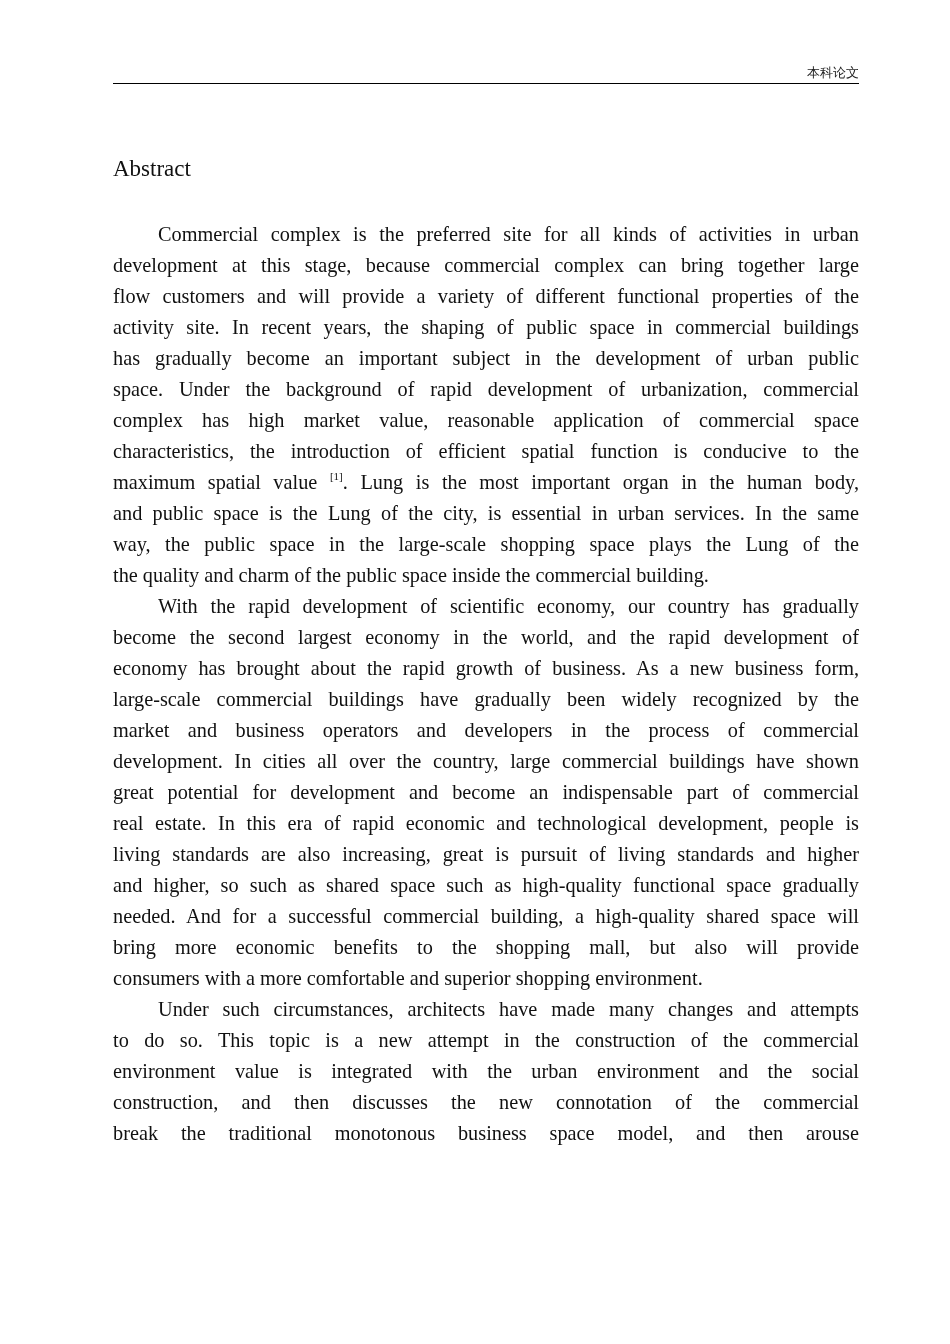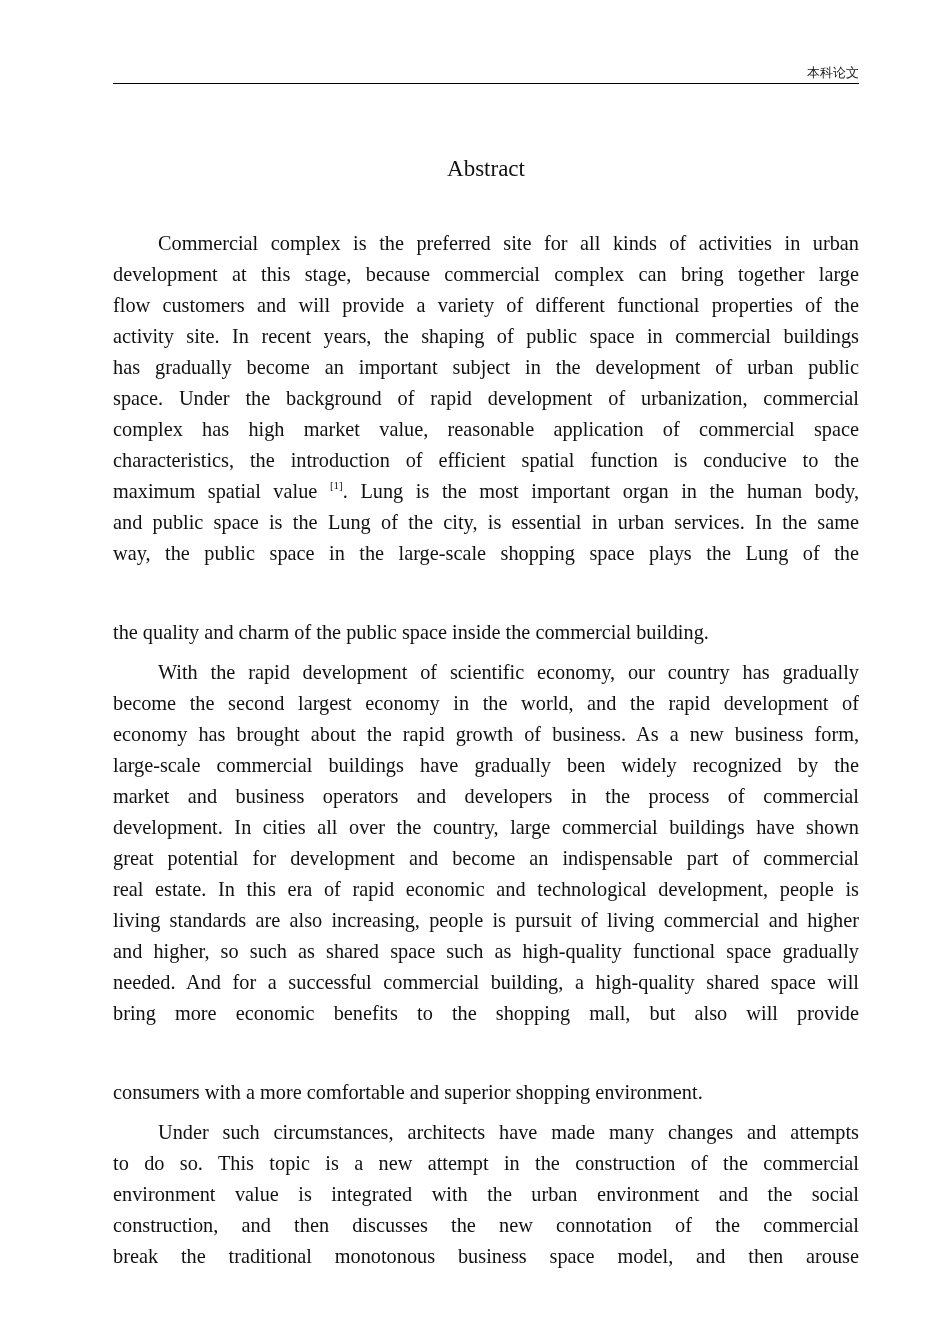--- a/index.html
+++ b/index.html
@@ -2,29 +2,29 @@
 <html><head>
 <meta charset="utf-8">
 <style>
   html, body { margin: 0; padding: 0; background: #ffffff; }
   body { width: 950px; height: 1344px; position: relative; overflow: hidden;
          font-family: "Liberation Serif", "DejaVu Serif", serif; color: #111; }
   .header { position: absolute; left: 113px; top: 64px; width: 746px; text-align: right;
             font-size: 13px; color: #222; line-height: 18px; }
   .header-rule { position: absolute; left: 113px; top: 83px; width: 746px; height: 0;
                  border-top: 1.5px solid #000; }
-  .title { position: absolute; left: 113px; top: 153px; width: 746px; text-align: center;
+  .title { position: absolute; left: 113px; top: 153px; width: 746px; text-align: left;
            font-size: 23px; line-height: 32px; color: #111; }
   .body { position: absolute; left: 113px; top: 219px; width: 746px; }
   .line { display: block; height: 31px; line-height: 31px; font-size: 20.3px;
           text-align: justify; text-align-last: justify; white-space: nowrap; overflow: visible; }
   .line.last { text-align-last: left; }
-  .line.indent { padding-left: 45px; margin-top: 9px; }
+  .line.indent { padding-left: 45px; }
   .line-inner { display: block; text-align: justify; text-align-last: justify; }
-  .line.last .line-inner { text-align-last: left; margin-top: 48px; }
+  .line.last .line-inner { text-align-last: left; }
   sup { font-size: 11px; vertical-align: 9px; line-height: 0; }
 </style>
 </head>
 <body>
 
 <div class="header">本科论文</div>
 <div class="header-rule"></div>
 
 <div class="title">Abstract</div>
 
@@ -88,21 +88,21 @@
     <span class="line">
         <span class="line-inner">development. In cities all over the country, large commercial buildings have shown</span>
       </span>
     <span class="line">
         <span class="line-inner">great potential for development and become an indispensable part of commercial</span>
       </span>
     <span class="line">
         <span class="line-inner">real estate. In this era of rapid economic and technological development, people is</span>
       </span>
     <span class="line">
-        <span class="line-inner">living standards are also increasing, people is pursuit of living commercial and higher</span>
+        <span class="line-inner">living standards are also increasing, great is pursuit of living standards and higher</span>
       </span>
     <span class="line">
         <span class="line-inner">and higher, so such as shared space such as high-quality functional space gradually</span>
       </span>
     <span class="line">
         <span class="line-inner">needed. And for a successful commercial building, a high-quality shared space will</span>
       </span>
     <span class="line">
         <span class="line-inner">bring more economic benefits to the shopping mall, but also will provide</span>
       </span>

